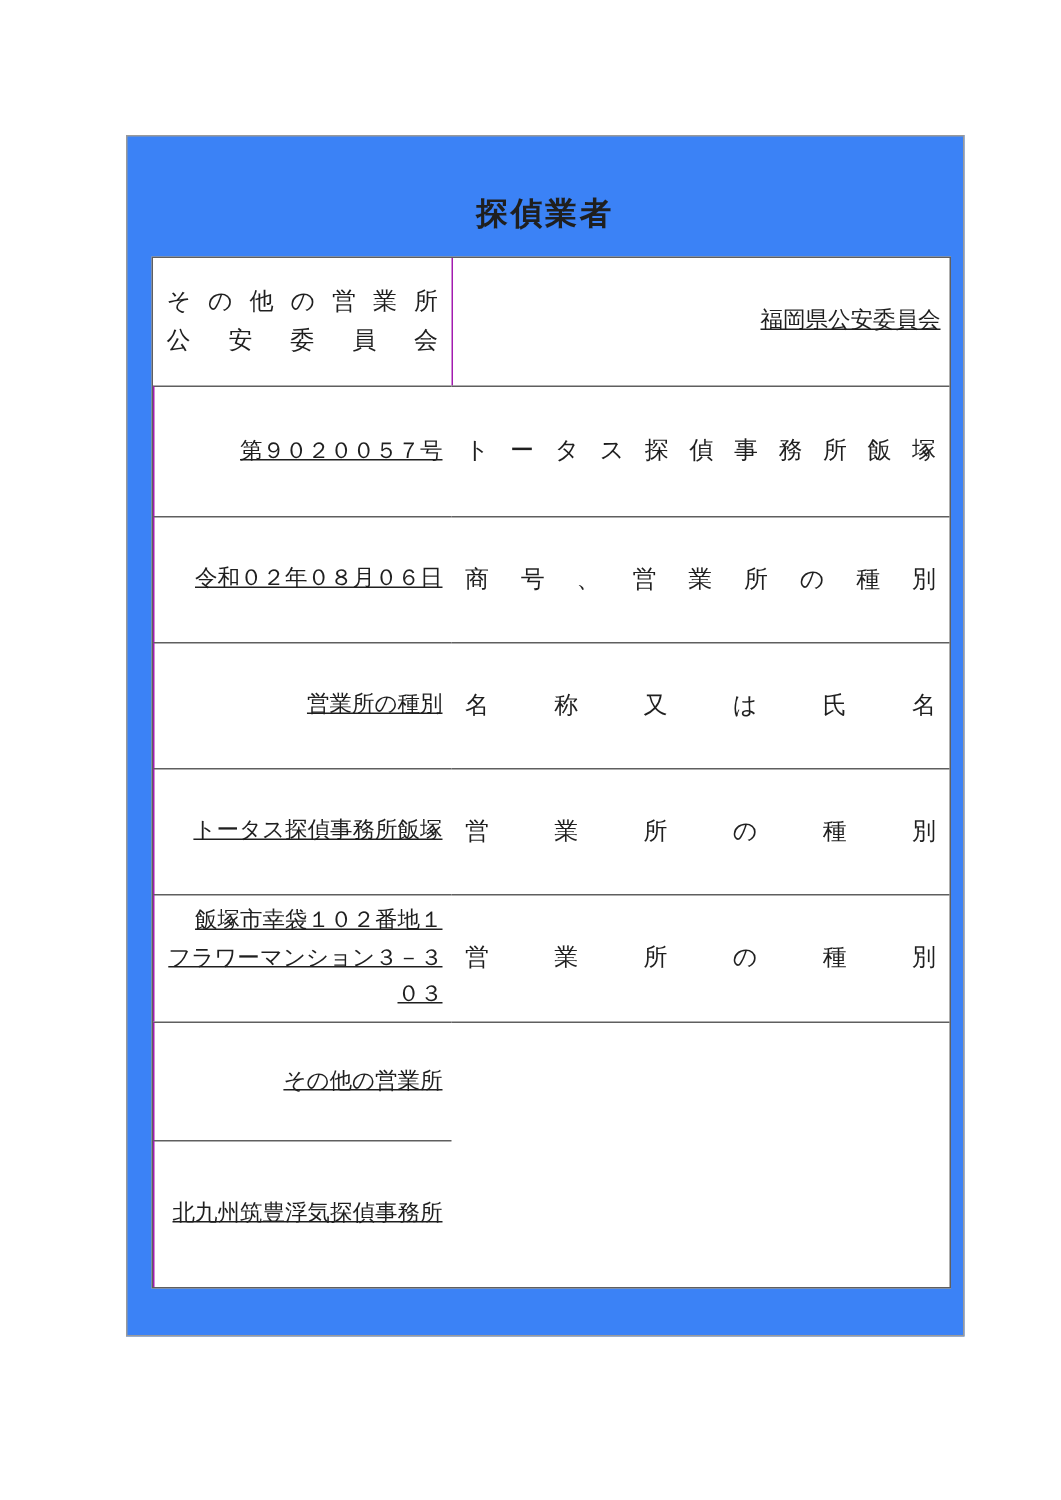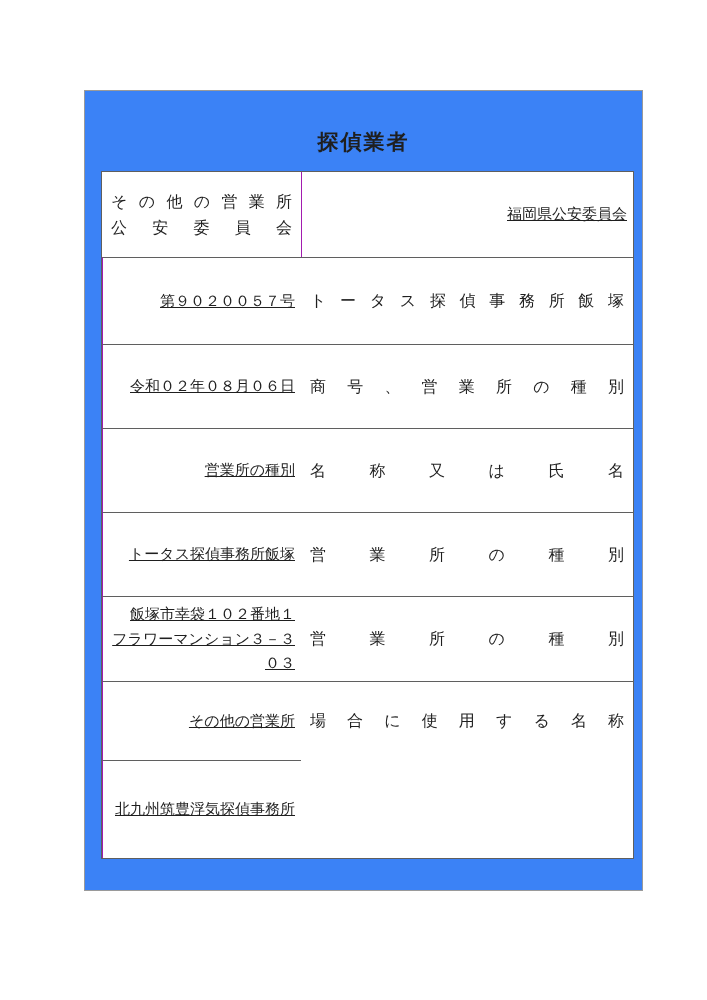--- a/index.html
+++ b/index.html
@@ -130,21 +130,20 @@
       <div class="cell label-cell">
         <div class="label-line">営業所の種別</div>
         <div class="label-line"></div>
       </div>
       <div class="cell value-cell">
         <div class="value-line">その他の営業所</div>
         <div class="value-line"></div>
       </div>
 
       <div class="cell label-cell">
-        <div class="label-line">場合に使用する名称</div>
       </div>
       <div class="cell value-cell">
         <div class="value-line">北九州筑豊浮気探偵事務所</div>
         <div class="value-line"></div>
       </div>
 
     </div>
   </div>
 </div>
 

